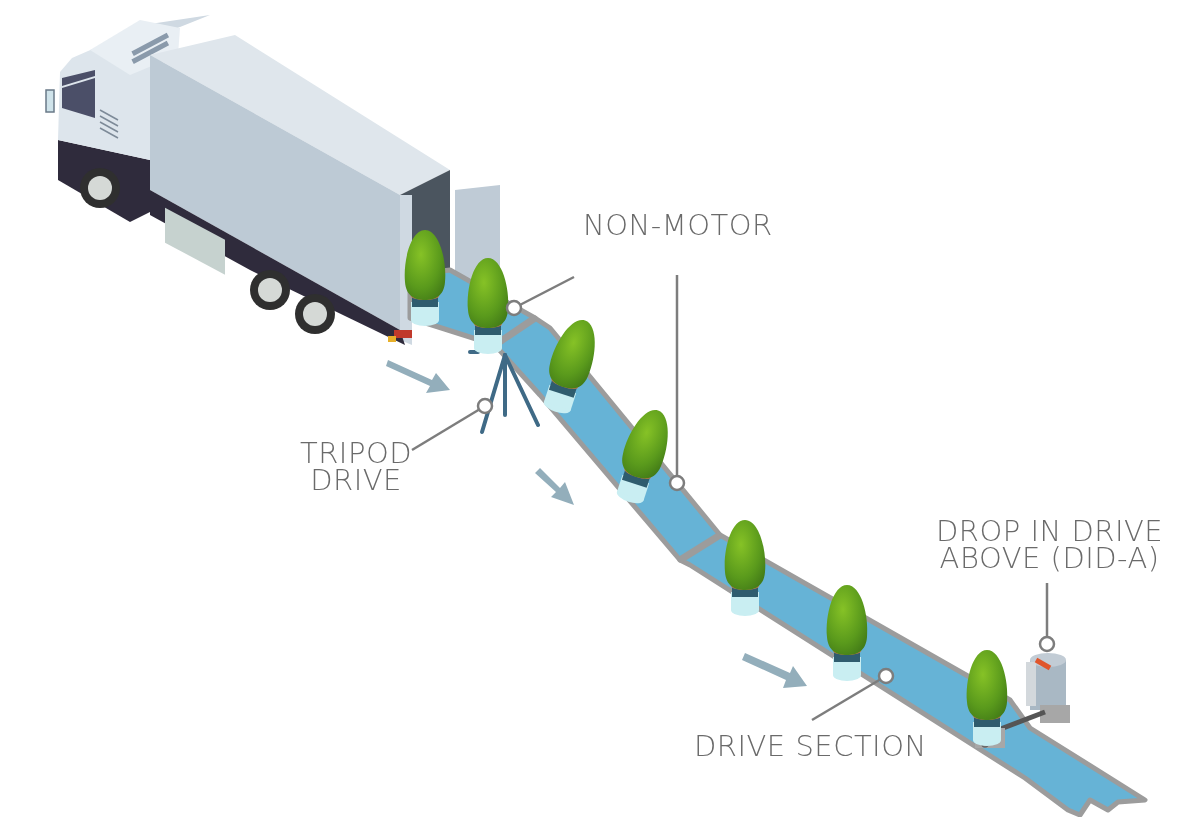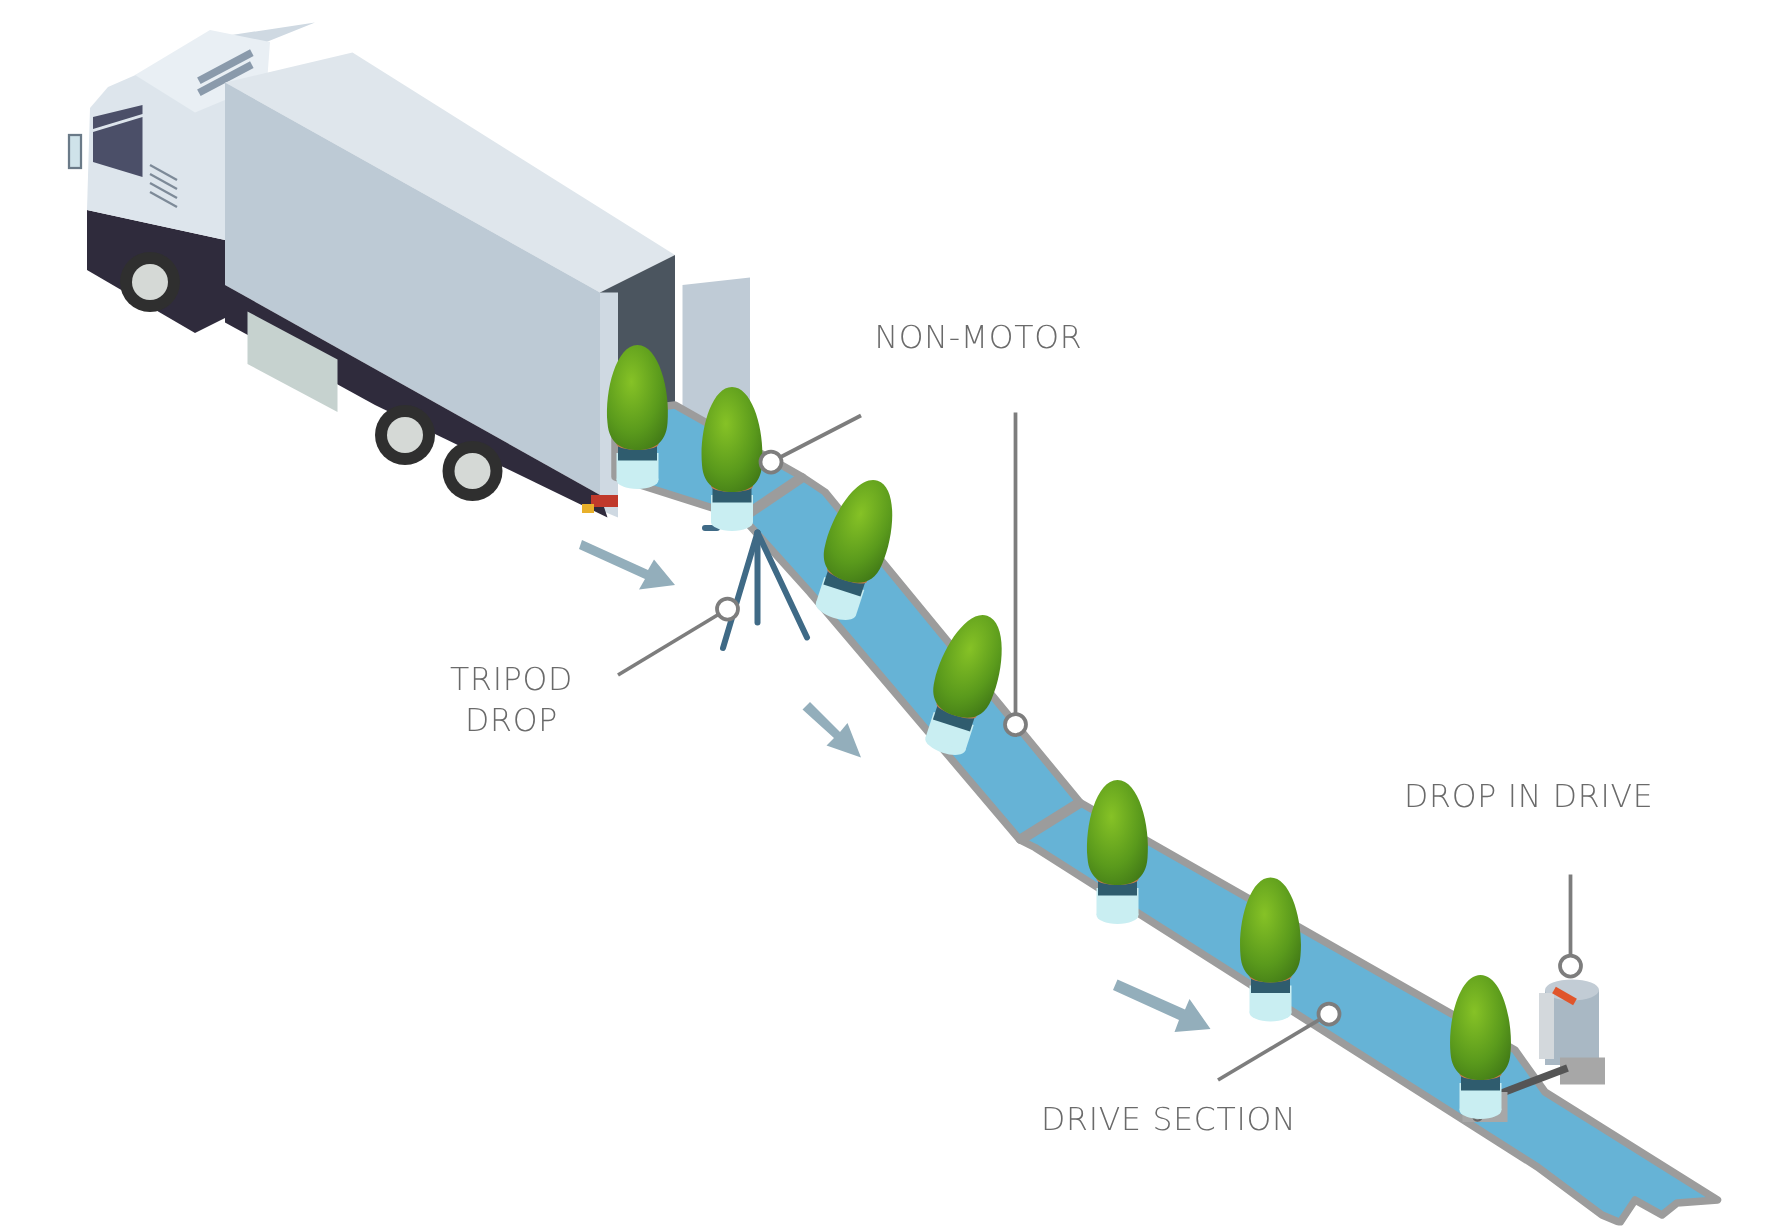--- a/index.html
+++ b/index.html
@@ -1,18 +1,18 @@
 <!DOCTYPE html>
 <html><head>
 <meta charset="utf-8">
 <style>
   html, body { margin:0; padding:0; background:#ffffff; }
   body { width:1192px; height:817px; position:relative; overflow:hidden; font-family:"Liberation Sans", sans-serif; }
   svg#scene { position:absolute; left:0; top:0; }
-  .label { position:absolute; color:#6a6a6a; font-family:"DejaVu Sans", sans-serif; font-weight:300; font-size:21px; line-height:27px; letter-spacing:0.5px; text-align:center; white-space:nowrap; }
+  .label { position:absolute; color:#6a6a6a; font-family:"DejaVu Sans", sans-serif; font-weight:300; font-size:29px; line-height:27px; letter-spacing:0.5px; text-align:center; white-space:nowrap; }
   .label span { display:block; }
   .callout-line { stroke:#7d7d7d; stroke-width:2.5; fill:none; }
   .callout-dot { fill:#ffffff; stroke:#7d7d7d; stroke-width:2.5; }
   .belt { fill:#66b3d6; stroke:#9c9c9c; stroke-width:5; stroke-linejoin:round; }
   .joint { stroke:#9c9c9c; stroke-width:7; }
   .arrow { fill:#93aebb; }
 </style>
 </head>
 <body>
 
@@ -176,20 +176,21 @@
     <line class="callout-line" x1="886" y1="676" x2="812" y2="720"></line>
     <circle class="callout-dot" cx="886" cy="676" r="7"></circle>
   </g>
 </svg>
 
 <div class="label" style="left:583px; top:212px;">
   <span>NON-MOTOR</span>
 </div>
 <div class="label" style="left:300px; top:440px;">
   <span>TRIPOD</span>
-  <span>DROP</span>
+  <span>DRIVE</span>
 </div>
 <div class="label" style="left:936px; top:518px;">
   <span>DROP IN DRIVE</span>
+  <span>ABOVE (DID-A)</span>
 </div>
 <div class="label" style="left:694px; top:733px;text-align:right;">
   <span>DRIVE SECTION</span>
 </div>
 
 </body></html>

